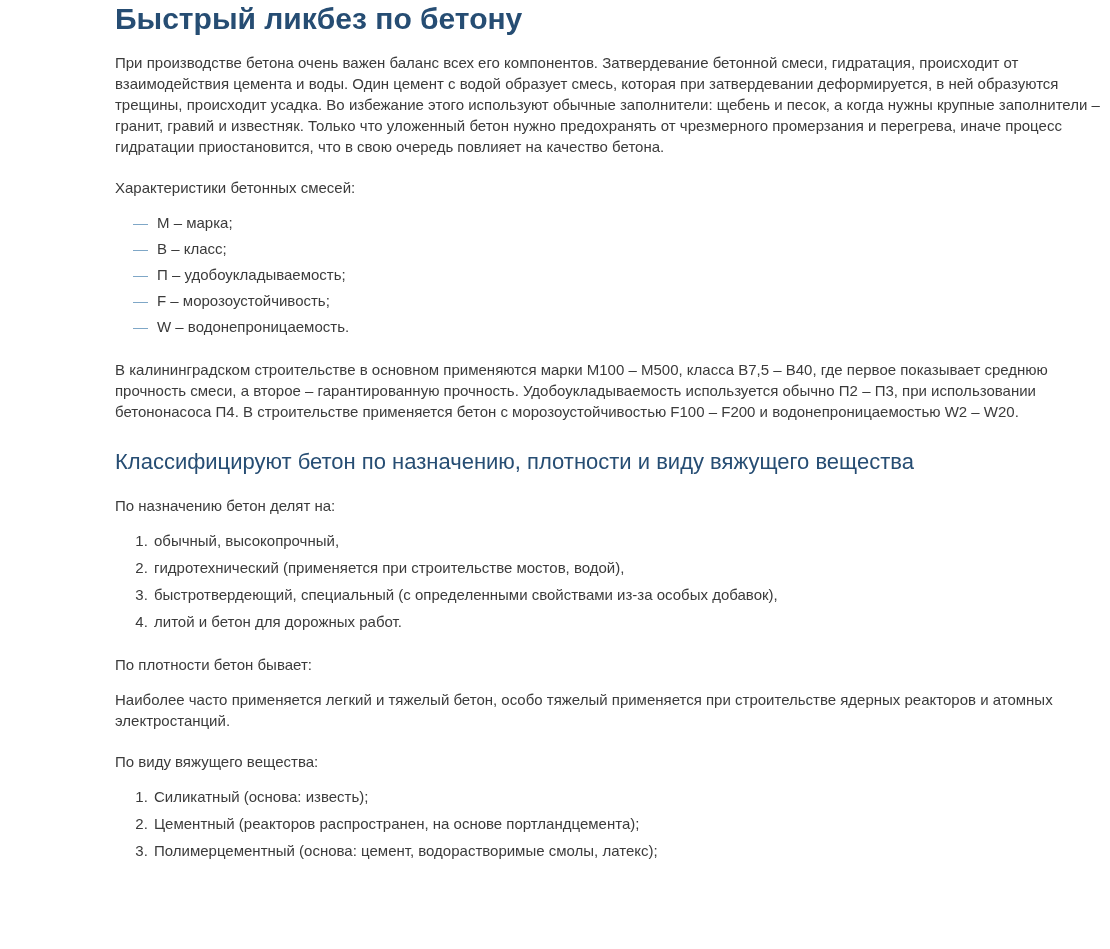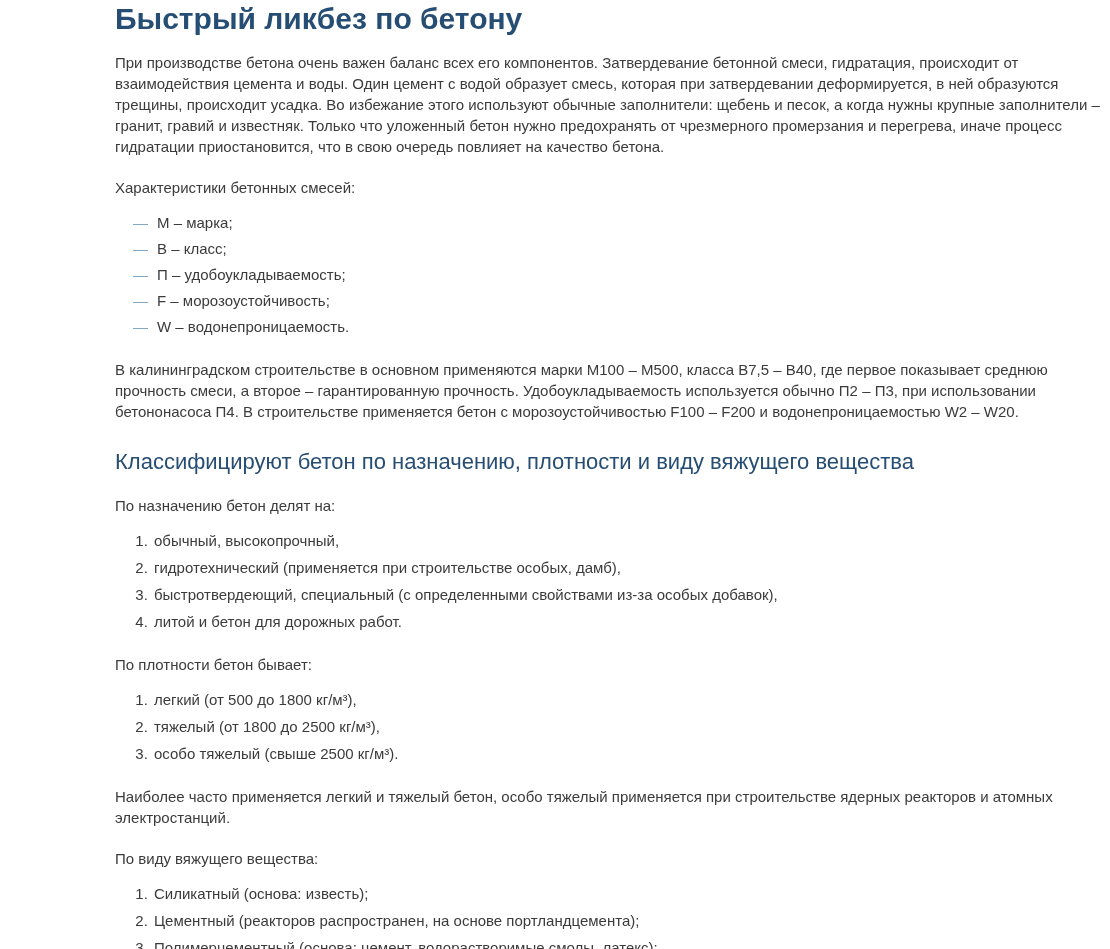--- a/index.html
+++ b/index.html
@@ -90,32 +90,27 @@
   </ul>
 
   <p>В калининградском строительстве в основном применяются марки М100 – М500, класса В7,5 – В40, где первое показывает среднюю прочность смеси, а второе – гарантированную прочность. Удобоукладываемость используется обычно П2 – П3, при использовании бетононасоса П4. В строительстве применяется бетон с морозоустойчивостью F100 – F200 и водонепроницаемостью W2 – W20.</p>
 
   <h2>Классифицируют бетон по назначению, плотности и виду вяжущего вещества</h2>
 
   <p class="lead-in">По назначению бетон делят на:</p>
 
   <ol class="num-list">
     <li>обычный, высокопрочный,</li>
-    <li>гидротехнический (применяется при строительстве особых, дамб),</li>
+    <li>гидротехнический (применяется при строительстве мостов, водой),</li>
     <li>быстротвердеющий, специальный (с определенными свойствами из-за особых добавок),</li>
     <li>литой и бетон для дорожных работ.</li>
   </ol>
 
   <p class="lead-in">По плотности бетон бывает:</p>
 
-  <ol class="num-list">
-    <li>легкий (от 500 до 1800 кг/м³),</li>
-    <li>тяжелый (от 1800 до 2500 кг/м³),</li>
-    <li>особо тяжелый (свыше 2500 кг/м³).</li>
-  </ol>
 
   <p>Наиболее часто применяется легкий и тяжелый бетон, особо тяжелый применяется при строительстве ядерных реакторов и атомных электростанций.</p>
 
   <p class="lead-in">По виду вяжущего вещества:</p>
 
   <ol class="num-list">
     <li>Силикатный (основа: известь);</li>
     <li>Цементный (реакторов распространен, на основе портландцемента);</li>
     <li>Полимерцементный (основа: цемент, водорастворимые смолы, латекс);</li>
 

